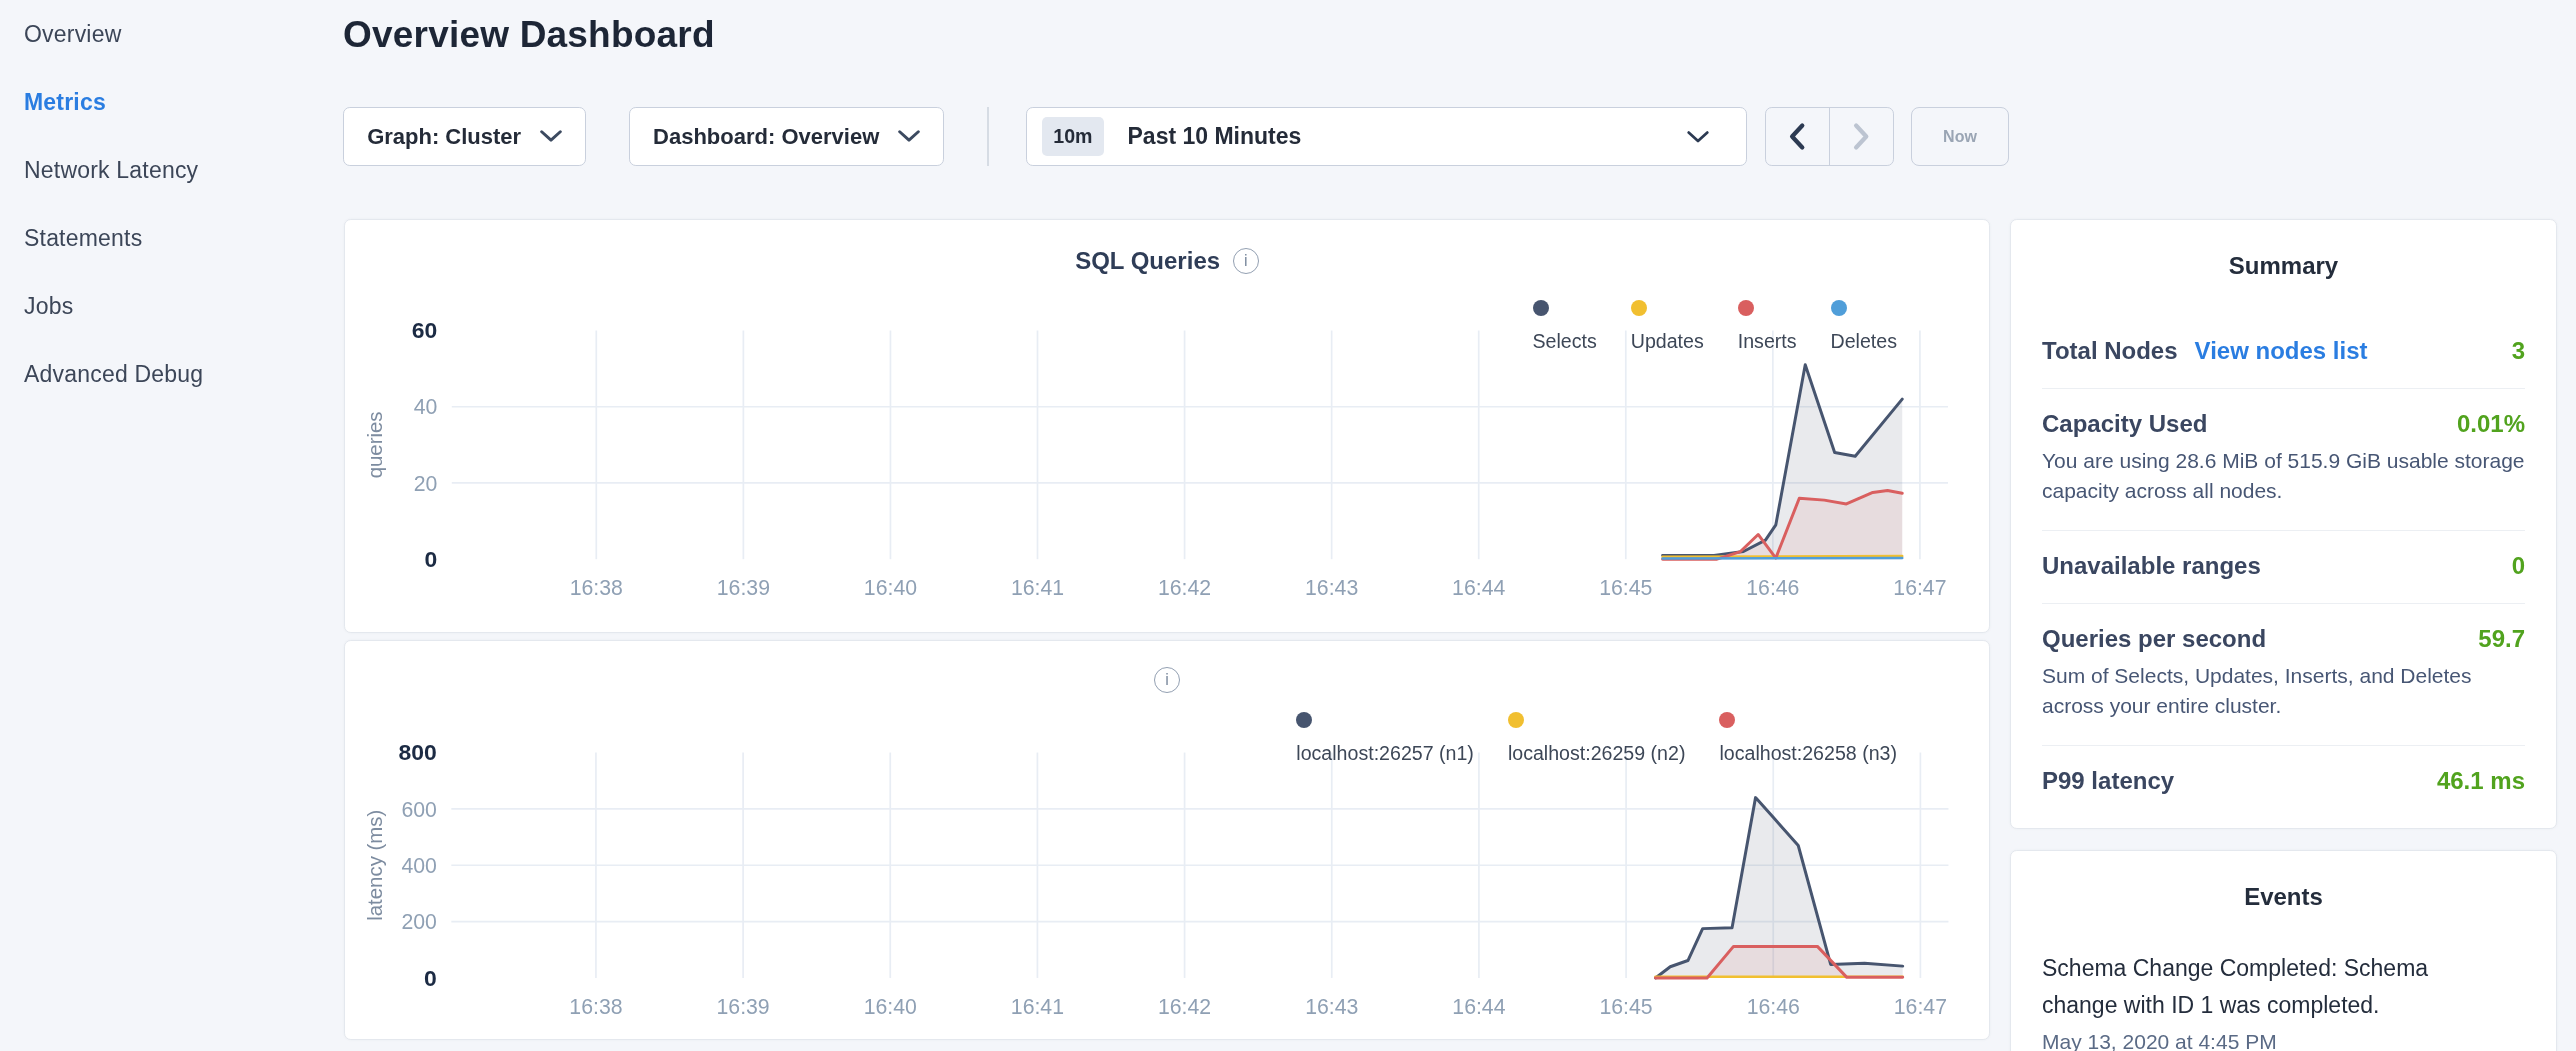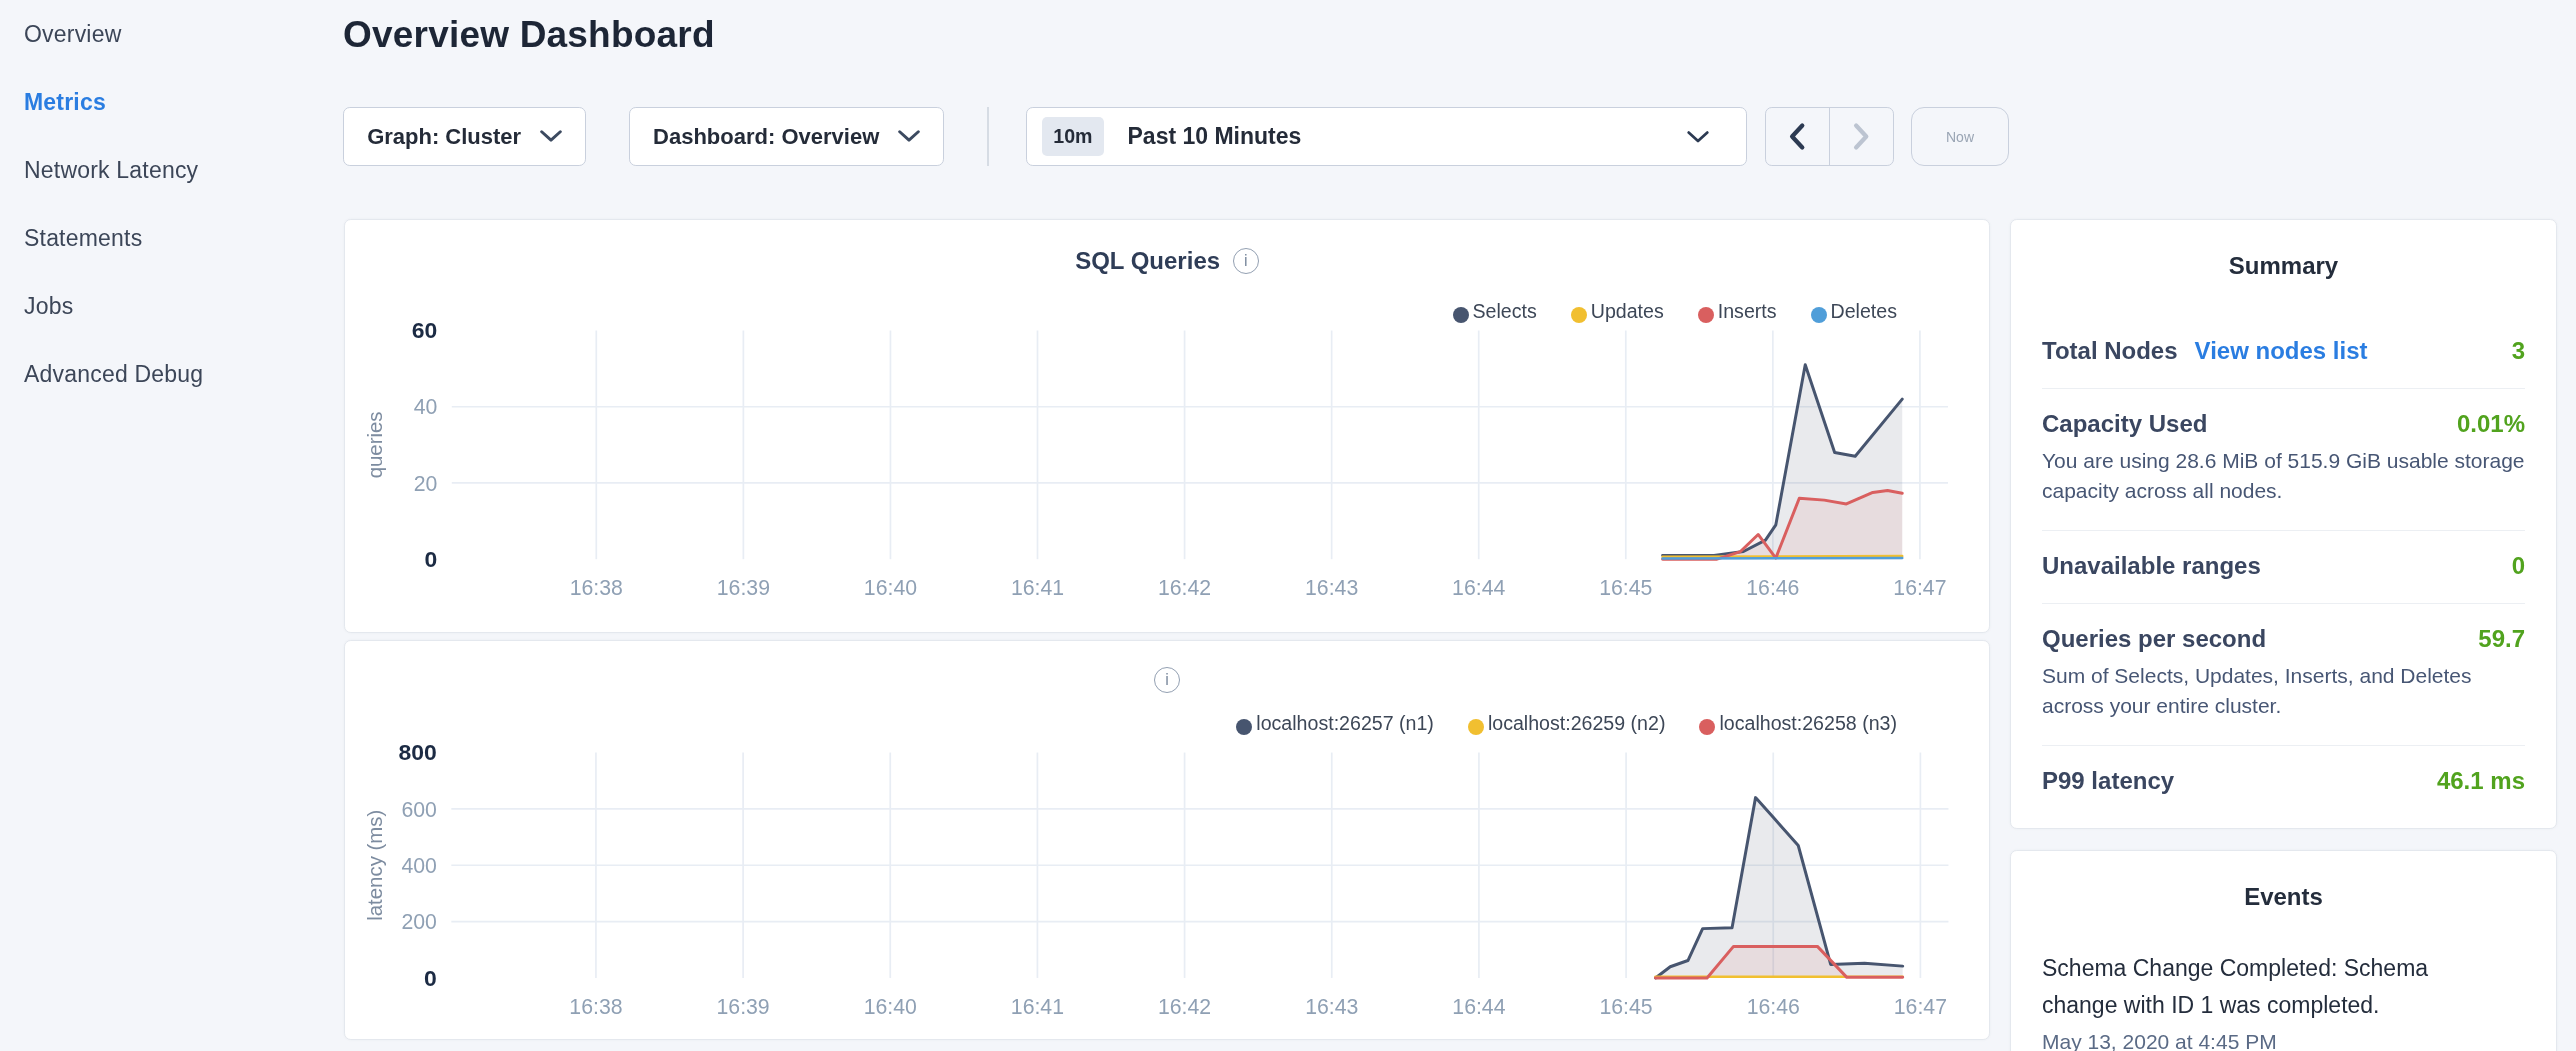--- a/index.html
+++ b/index.html
@@ -41,23 +41,23 @@
   }
   .time-label { margin-left:24px; font-size:23px; font-weight:700; color:#242b38; }
   .timebox .chev { position:absolute; right:36px; }
   .pager {
     left:1765px; width:129px; border:1.7px solid #c9d0dd; border-radius:6.8px;
     display:flex; background:transparent;
   }
   .pager-half { flex:1; display:flex; align-items:center; justify-content:center; cursor:pointer; }
   .pager-half:first-child { border-right:1.7px solid #c9d0dd; }
   .now-btn {
-    left:1911px; width:98px; border:1.7px solid #c9d0dd; border-radius:13px;
+    left:1911px; width:98px; border:1.7px solid #c9d0dd; border-radius:8px;
     display:flex; align-items:center; justify-content:center;
-    font-size:14px; font-weight:400; color:#9aa5b4; background:transparent; cursor:default;
+    font-size:16px; font-weight:700; color:#9aa5b4; background:transparent; cursor:default;
   }
   
   .card {
     position:absolute; background:#fff; border:0.9px solid #e4e8ee;
     border-radius:6.8px; box-shadow:0 0 2.6px rgba(60,70,88,0.05);
   }
   .card-sql { left:344px; top:219px;  width:1646px; height:414px; }
   .card-lat { left:344px; top:640px;  width:1646px; height:400px; }
   .card-summary { left:2010px; top:219px;  width:547px; height:610px; }
   .card-events  { left:2010px; top:850px; width:547px; height:272px; }
@@ -72,21 +72,21 @@
   .info-icon {
     width:26px; height:26px; border:1.7px solid #93a0b2; border-radius:50%;
     display:flex; align-items:center; justify-content:center;
     font-size:16px; color:#7b8a9e; cursor:pointer; font-weight:400;
   }
   .legend {
     position:absolute; right:92px; display:flex; align-items:center; gap:34px;
   }
   .card-sql .legend { top:80px; }
   .card-lat .legend { top:71px; }
-  .legend-item { display:flex; align-items:flex-end; gap:4px; }
+  .legend-item { display:flex; align-items:flex-start; gap:14px;flex-direction:column; }
   .legend-dot { width:16px; height:16px; border-radius:50%; }
   .legend-label { font-size:19.6px; color:#3d4757; }
   svg text { font-family:"Liberation Sans", sans-serif; }
   
   .panel-heading {
     text-align:center; font-size:24px; font-weight:700; color:#242d3c;
     padding-top:32px;
   }
   .summary-rows { padding:0 31px; margin-top:36px; }
   .srow { padding:21px 0 23px; }

